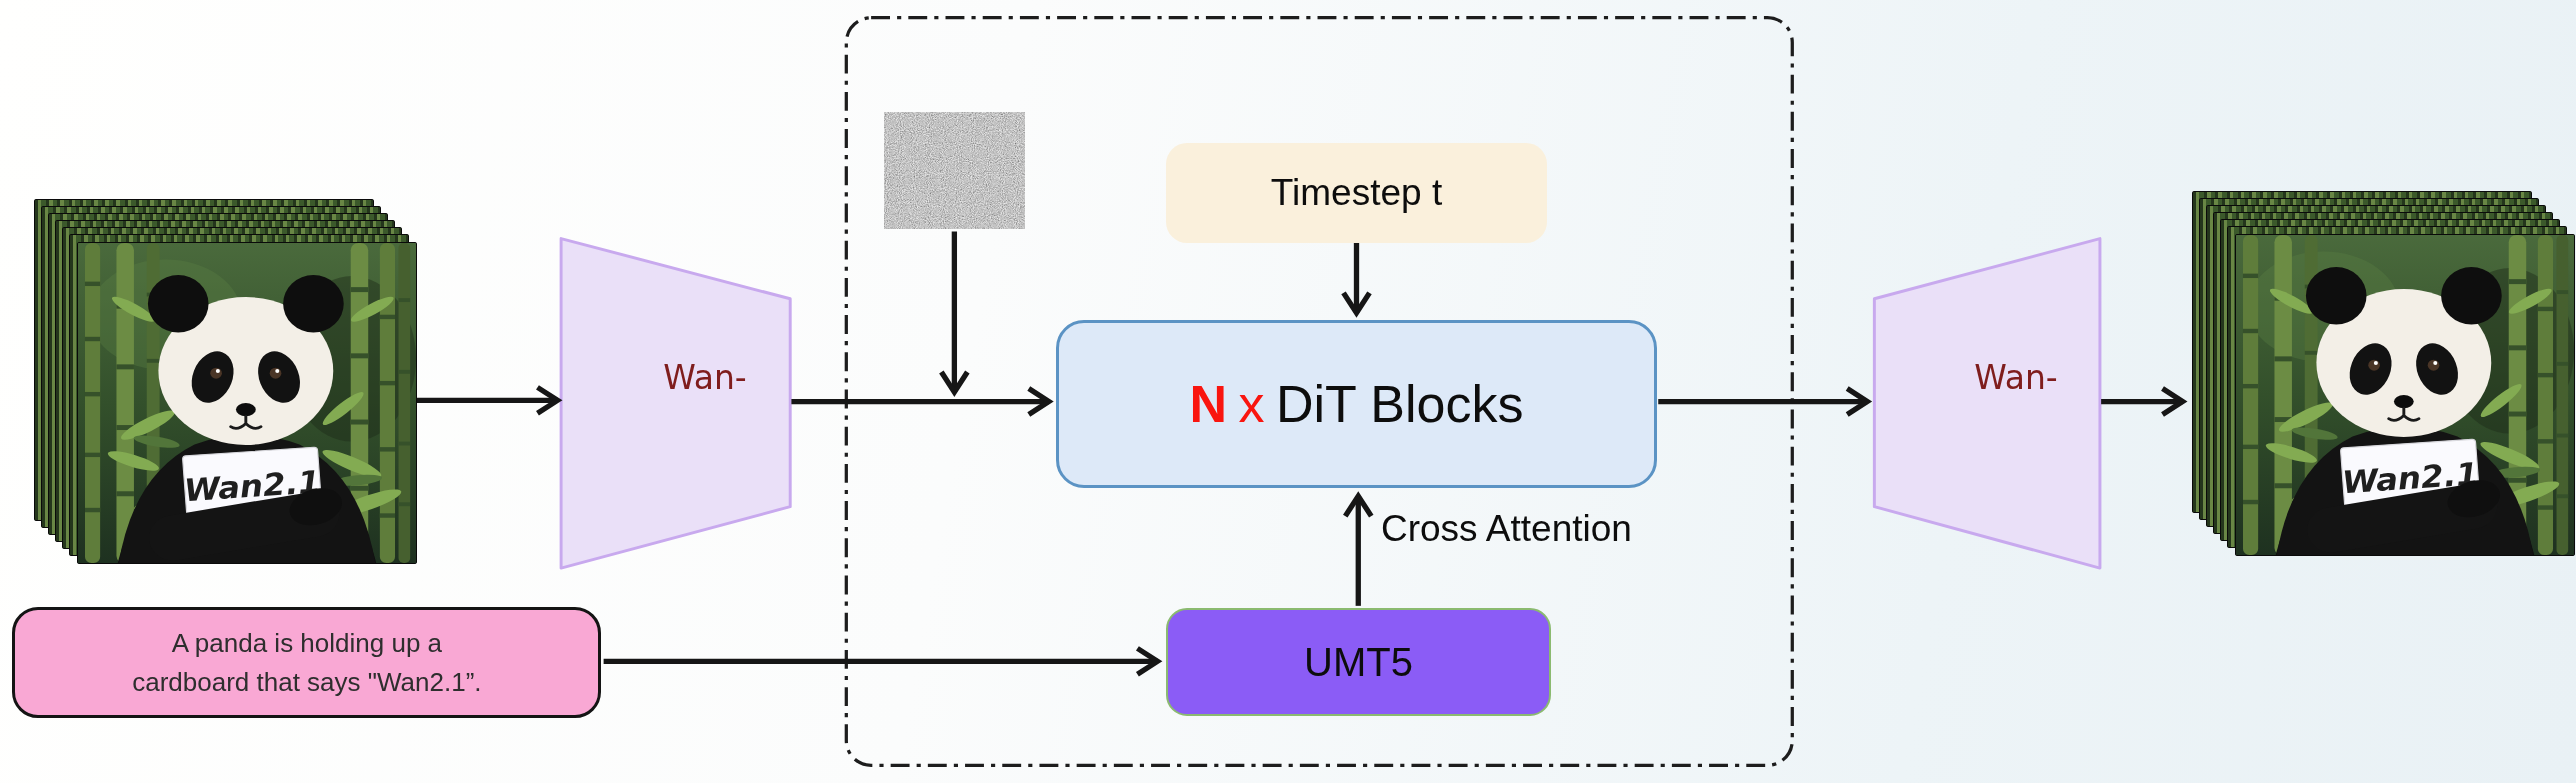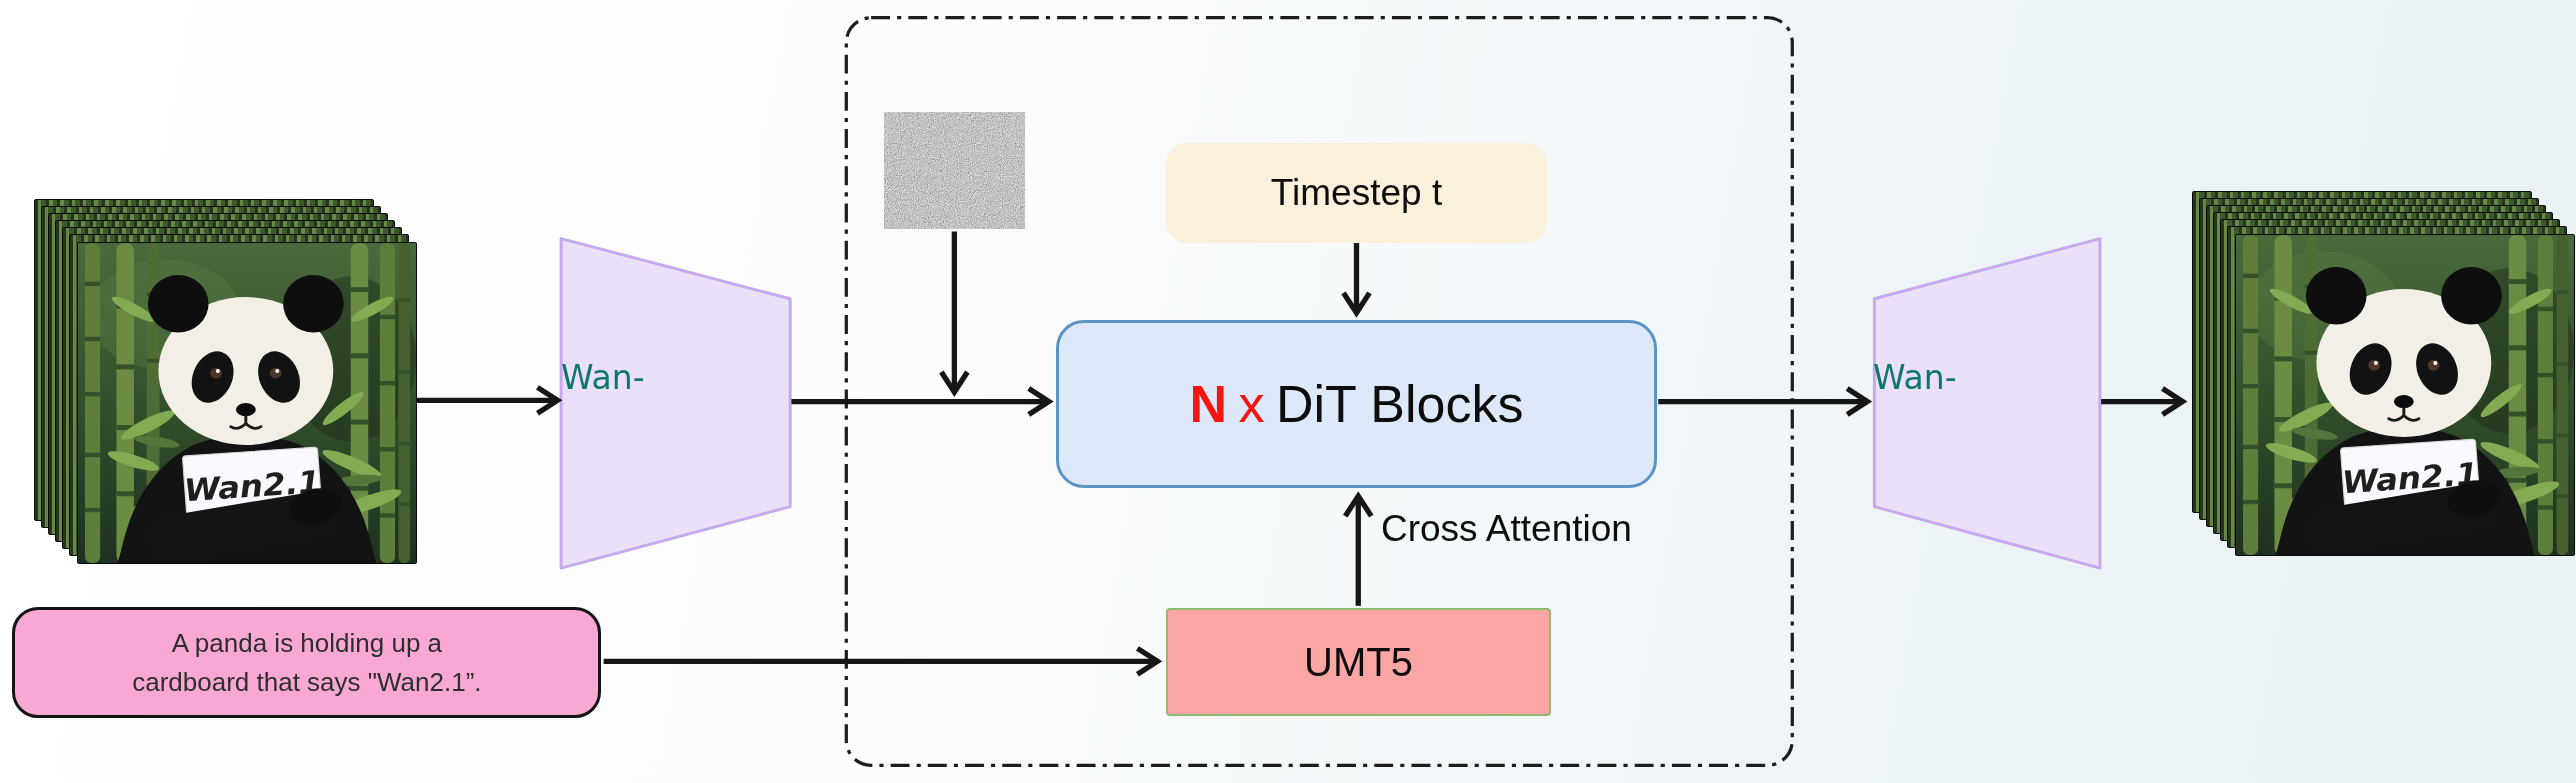--- a/index.html
+++ b/index.html
@@ -13,28 +13,28 @@
 
   
   .node{position:absolute;display:flex;align-items:center;justify-content:center;
         box-sizing:border-box;text-align:center;color:#0d0d0d;}
   .timestep-box{left:1166px;top:131px;width:381px;height:100px;border-radius:21px;
         background:#faf0dc;font-size:37px;margin-top:12px;}
   .dit-box{left:1056px;top:320px;width:601px;height:168px;border-radius:28px;
         background:#dde9f8;border:3px solid #5b93c4;font-size:52px;}
   .dit-box .n{color:#f9150f;font-weight:bold;margin-right:0.22em;}
   .dit-box .times{color:#f9150f;margin-right:0.22em;}
-  .umt5-box{left:1166px;top:608px;width:385px;height:108px;border-radius:4px;
-        background:#fca5a5;border:2.4px solid #8bba70;font-size:40px;}
+  .umt5-box{left:1166px;top:608px;width:385px;height:108px;border-radius:21px;
+        background:#8b5cf6;border:2.4px solid #8bba70;font-size:40px;}
   .prompt-box{left:12.4px;top:607px;width:589px;height:111px;border-radius:26px;
         background:#f9a8d4;border:3px solid #141414;flex-direction:column;
         font-size:26px;line-height:1.5;color:#2e2e2e;}
 
-  .trap-label{position:absolute;text-align:left;color:#0f766e;
-        font-family:"DejaVu Sans",sans-serif;font-size:33px;line-height:1.24;}
+  .trap-label{position:absolute;text-align:center;color:#7f1d1d;
+        font-family:"DejaVu Sans",sans-serif;font-size:33px;line-height:1.24;padding-left:29px;}
   .enc-label{left:561px;top:358px;width:230px;}
   .dec-label{left:1873px;top:358px;width:228px;}
 
   .title-label{position:absolute;left:1346px;top:51px;width:431px;text-align:right;
         font-style:italic;font-size:42px;color:#0c0c0c;}
   .cross-label{position:absolute;left:1381px;top:508px;font-size:37px;color:#0d0d0d;}
 
   
   .noise{position:absolute;left:884px;top:112px;width:141px;height:117px;}
 

